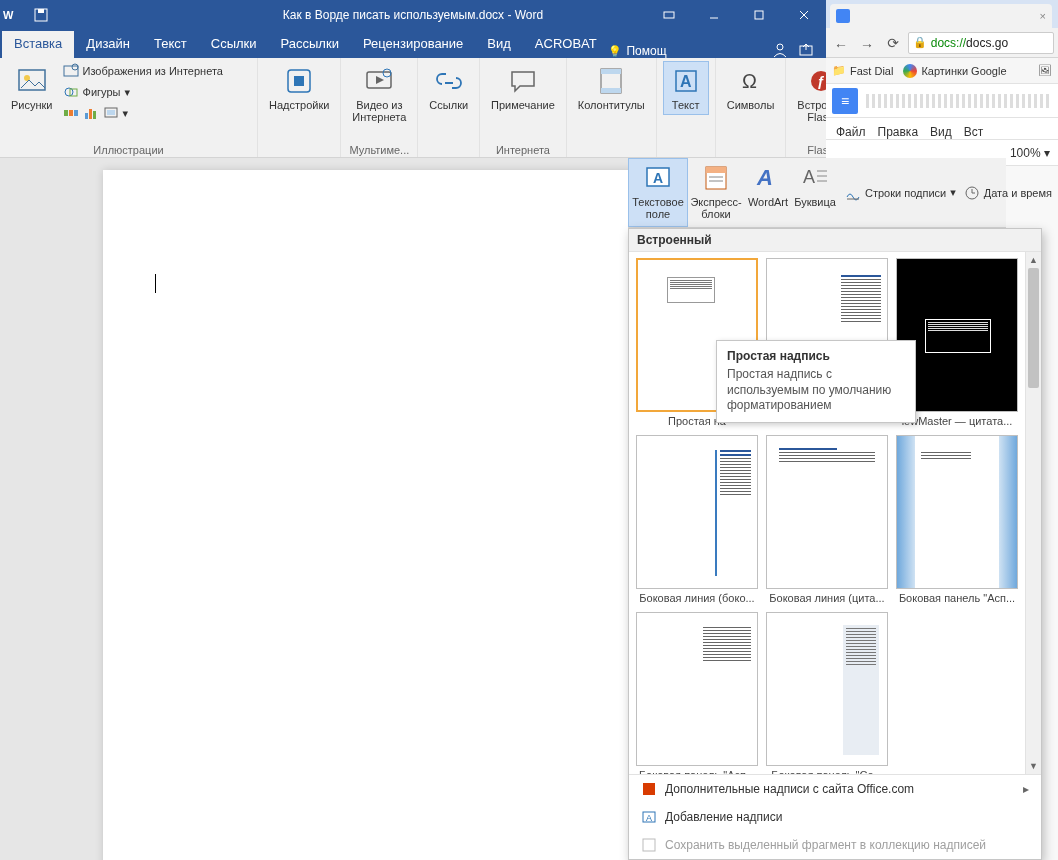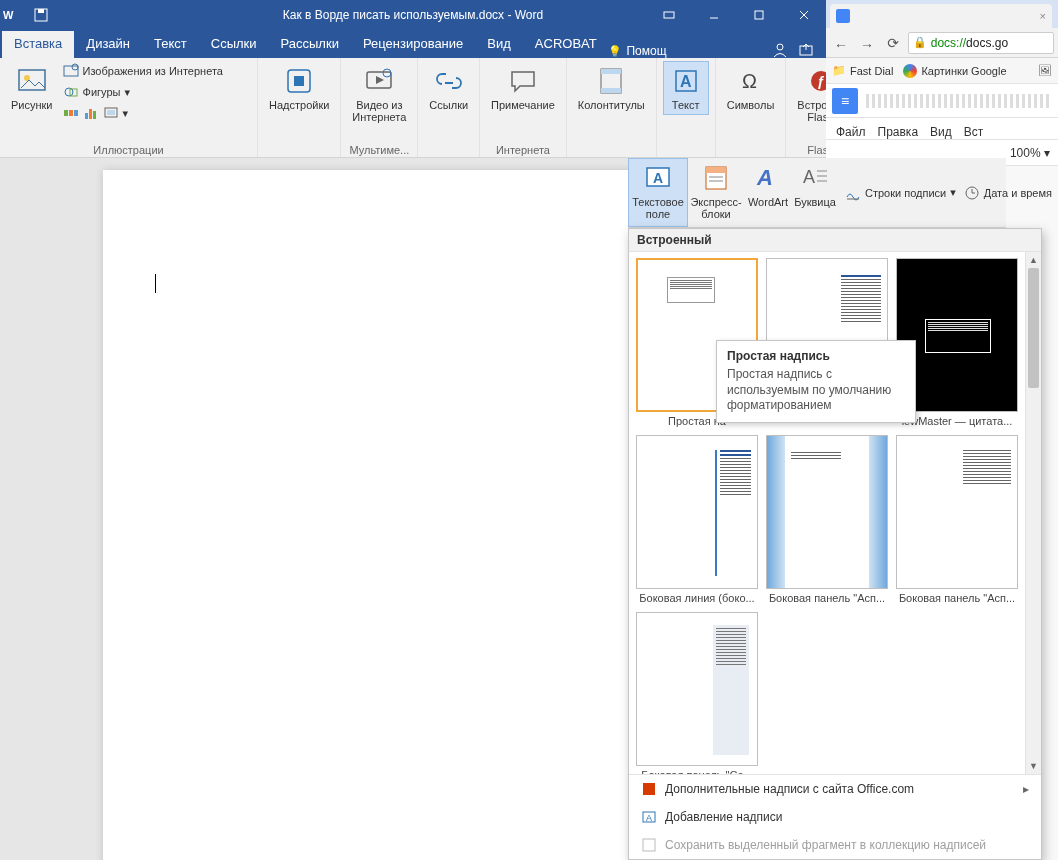--- a/index.html
+++ b/index.html
@@ -532,20 +532,32 @@
                 <span></span>
                 <span></span>
                 <span></span>
                 <span></span>
               </div>
             </div>
           <div class="item-caption">Боковая линия (боко...</div>
         </div>
         <div class="gallery-item">
           <div class="thumb">
+              <div class="toptext">
+                <span style="height:2px;background:#2b579a;width:60%;"></span>
+                <span></span>
+                <span></span>
+                <span></span>
+                <span></span>
+              </div>
+            </div>
+          <div class="item-caption">Боковая линия (цита...</div>
+        </div>
+        <div class="gallery-item">
+          <div class="thumb">
               <span class="wave-l"></span>
               <span class="wave-r"></span>
               <div style="position:absolute;left:24px;top:16px;width:50px;">
                 <span style="display:block;height:1px;background:#666;margin-bottom:2px;"></span>
                 <span style="display:block;height:1px;background:#666;margin-bottom:2px;"></span>
                 <span style="display:block;height:1px;background:#666;margin-bottom:2px;"></span>
               </div>
             </div>
           <div class="item-caption">Боковая панель "Асп...</div>
         </div>

